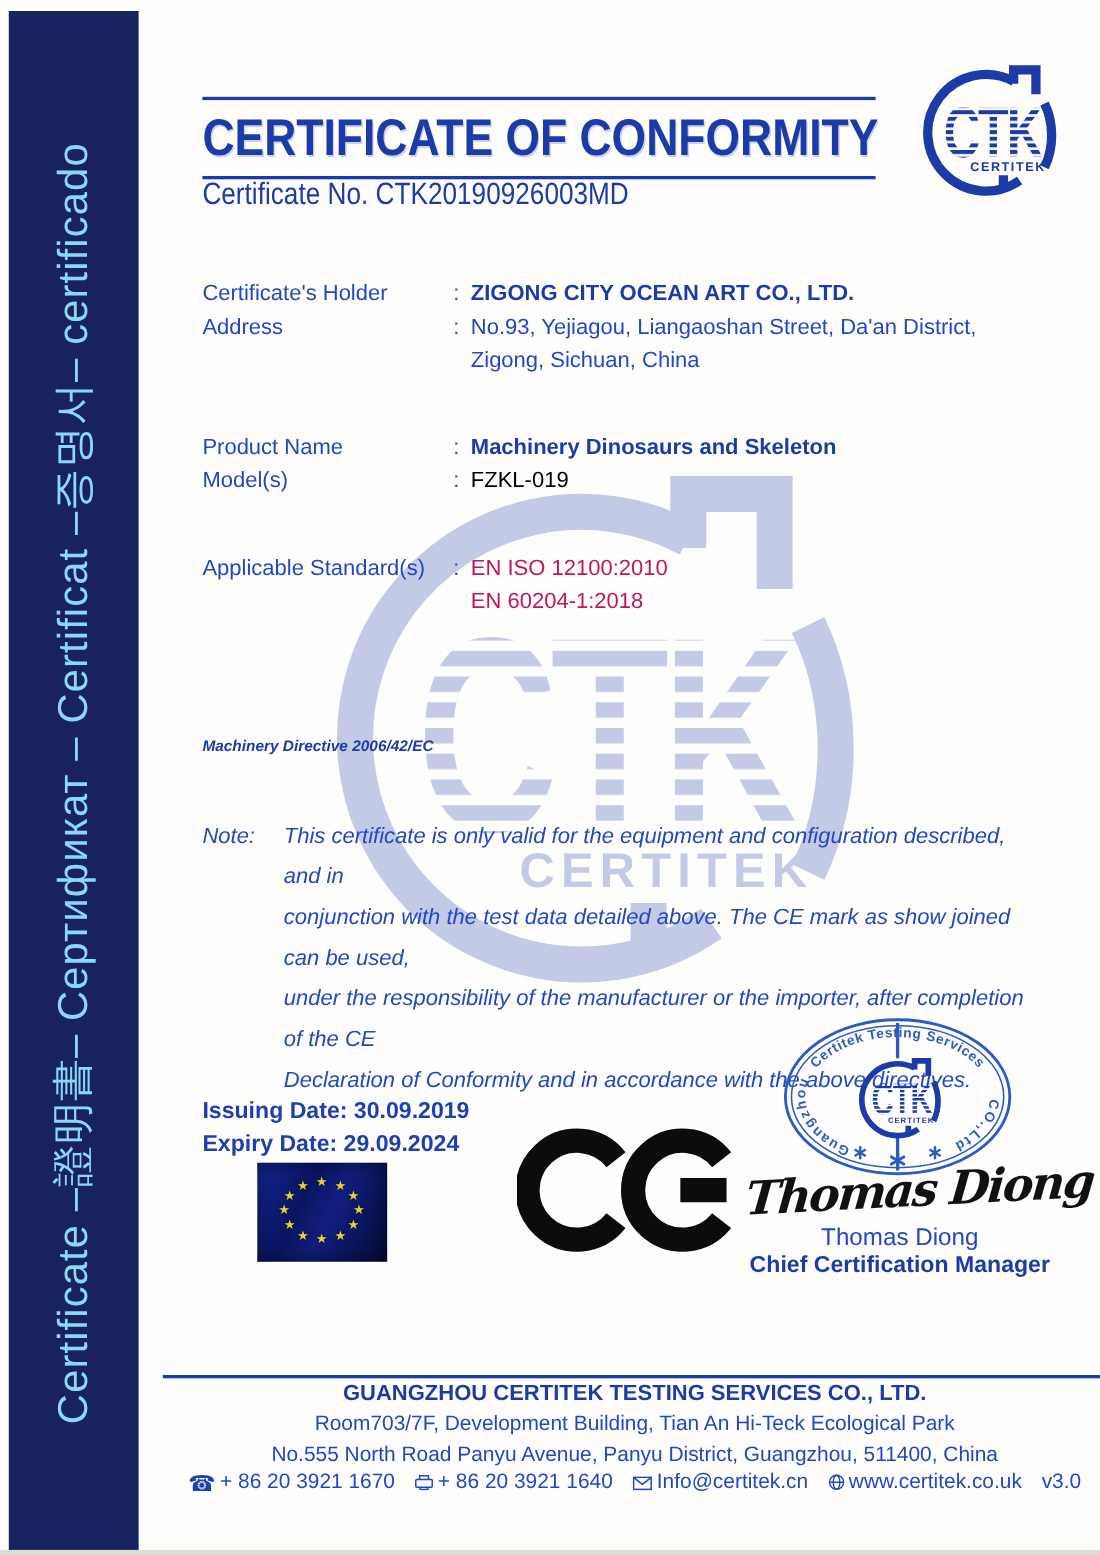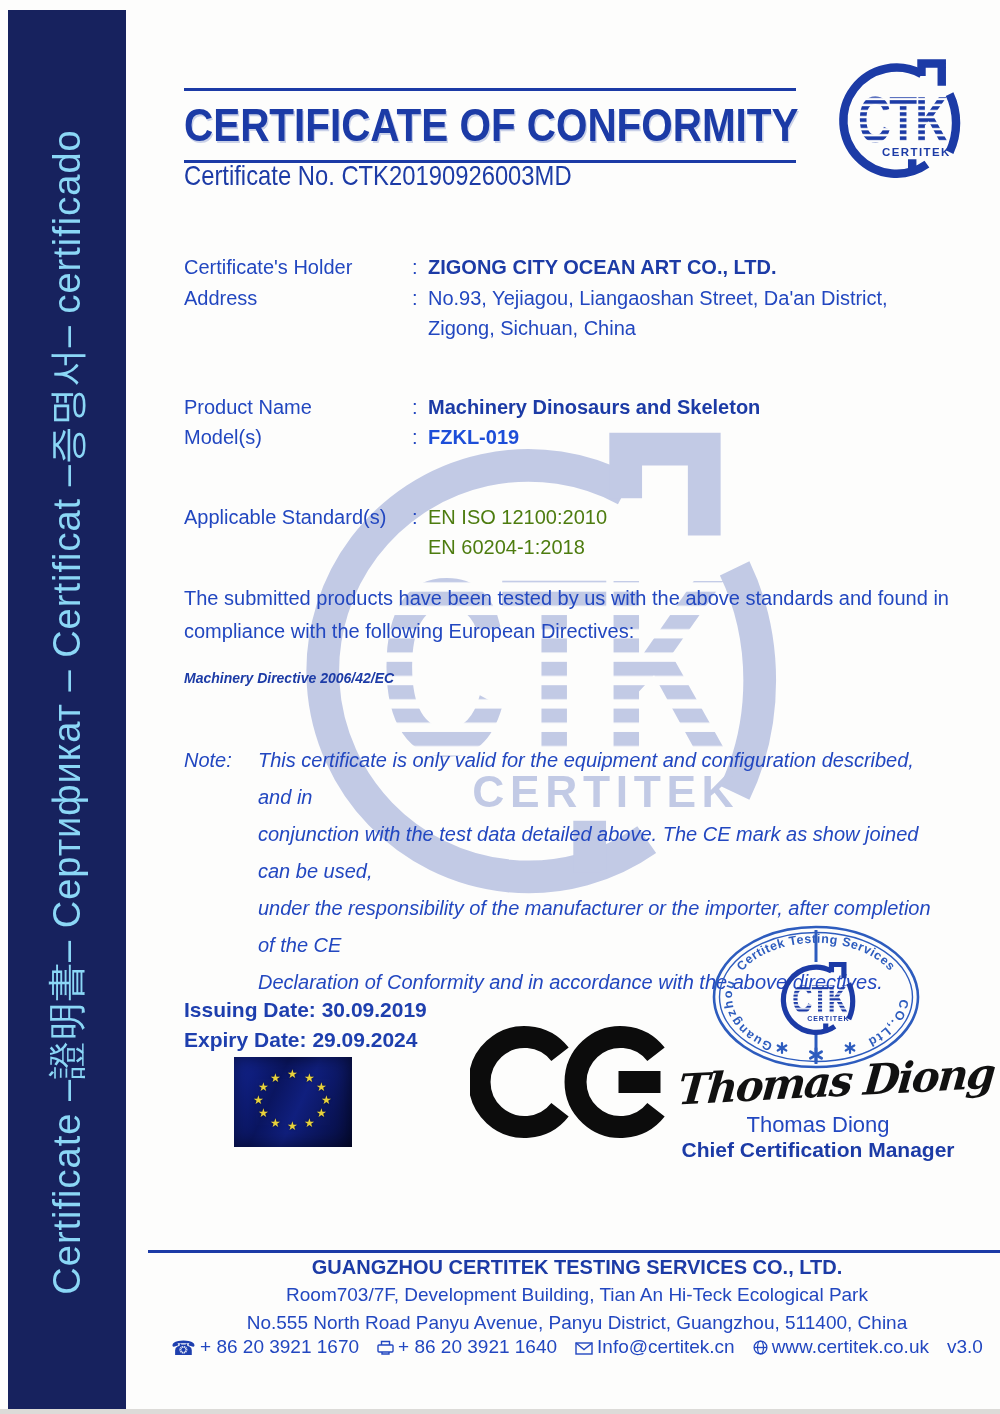--- a/index.html
+++ b/index.html
@@ -121,32 +121,30 @@
 
     <div class="abs field-row" style="top:392px">
       <span class="lab">Product Name</span>
       <span class="col">:</span>
       <span class="val">Machinery Dinosaurs and Skeleton</span>
     </div>
 
     <div class="abs field-row" style="top:422px">
       <span class="lab">Model(s)</span>
       <span class="col">:</span>
-      <span class="val" style="font-weight:bold;color:#1d4ed8">FZKL-019</span>
+      <span class="val" style="font-weight:normal;color:#000000">FZKL-019</span>
     </div>
 
     <div class="abs field-row" style="top:502px">
       <span class="lab">Applicable Standard(s)</span>
       <span class="col">:</span>
-      <span class="val" style="font-weight:normal;color:#4d7c0f">EN ISO 12100:2010
+      <span class="val" style="font-weight:normal;color:#be185d">EN ISO 12100:2010
 EN 60204-1:2018</span>
     </div>
 
-    <div class="abs statement">The submitted products have been tested by us with the above standards and found in
-compliance with the following European Directives:</div>
 
     <div class="abs directive">Machinery Directive 2006/42/EC</div>
 
     <div class="abs note">
       <span>Note:</span>
       <span class="txt">This certificate is only valid for the equipment and configuration described, and in
 conjunction with the test data detailed above. The CE mark as show joined can be used,
 under the responsibility of the manufacturer or the importer, after completion of the CE
 Declaration of Conformity and in accordance with the above directives.</span>
     </div>

